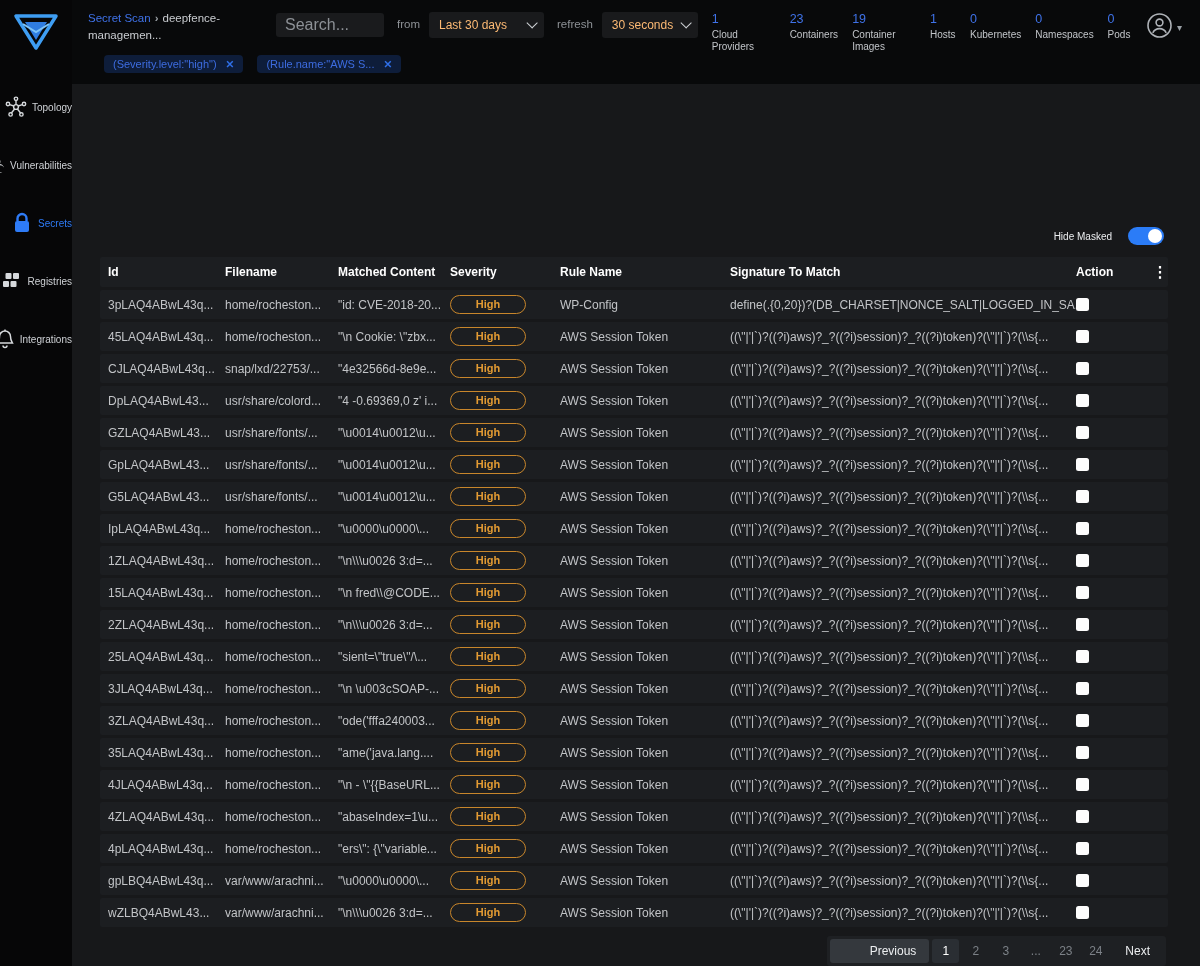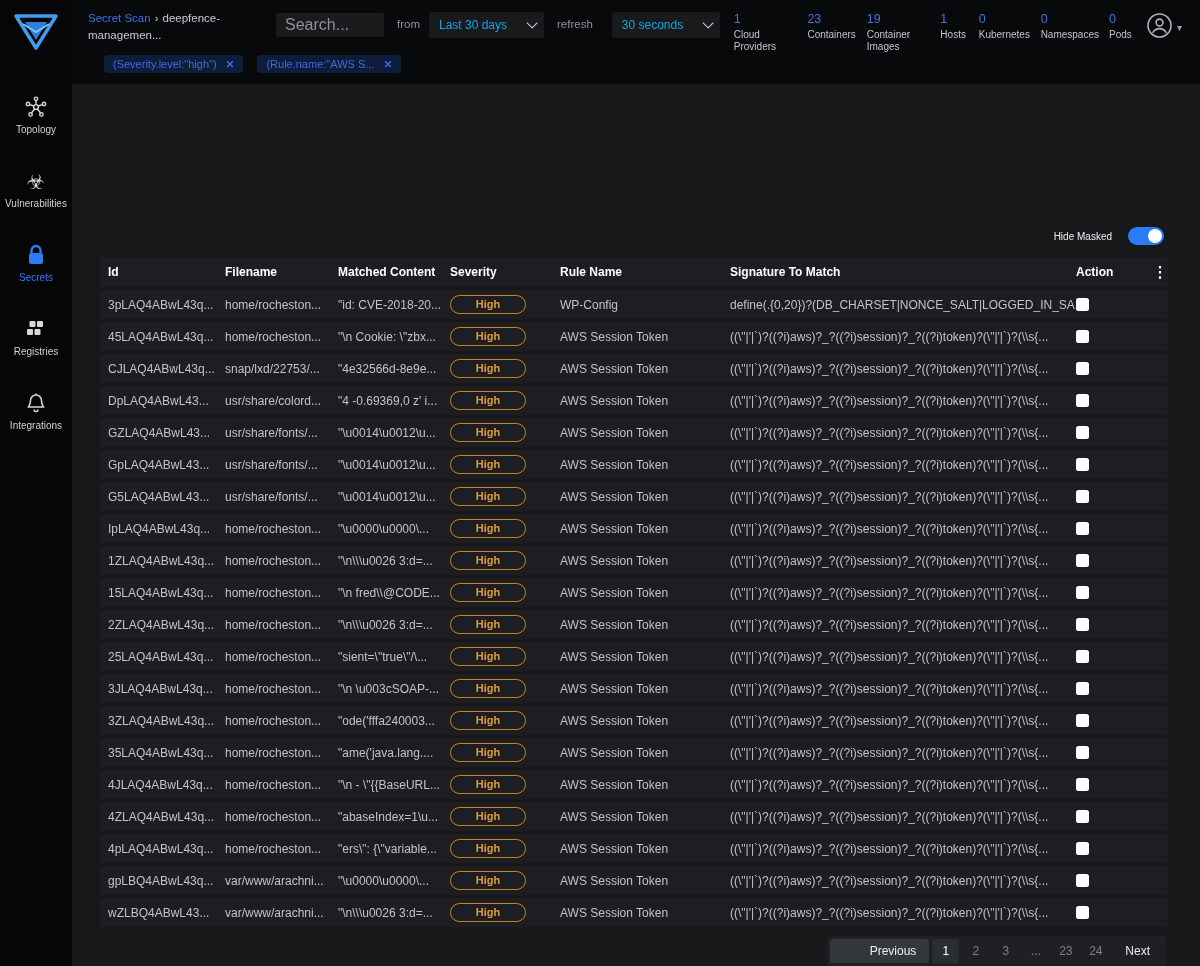--- a/index.html
+++ b/index.html
@@ -12,22 +12,22 @@
   .app { display:flex; width:1200px; height:966px; }
 
   
   .sidebar {
     width:72px; flex:none; background:#060607; height:966px;
     display:flex; flex-direction:column; align-items:center;
   }
   .logo { margin:10px 0 30px; }
   .nav-item {
     width:100%; padding:9px 0; margin-bottom:16px;
-    display:flex; flex-direction:column; align-items:center; gap:5px;
-    color:#cfd2d6; font-size:10px; cursor:pointer; text-align:center;
+    display:flex; align-items:center; gap:5px;
+    color:#cfd2d6; font-size:10px; cursor:pointer; text-align:center;justify-content:flex-end;
   }
   .nav-item .nav-ico { height:24px; display:flex; align-items:center; justify-content:center; color:#d6d9dc; font-size:21px; line-height:1;}
   .nav-item.active { color:#2e7bf6; }
   .nav-item.active .nav-ico { color:#2e7bf6; }
 
   
   .right { flex:1; display:flex; flex-direction:column; min-width:0; }
   .topbar { background:#08090a; padding:6px 18px 0 16px; flex:none; }
   .topbar-row1 { display:flex; align-items:flex-start; height:42px; }
   .breadcrumb { width:188px; flex:none; font-size:11.5px; line-height:1.5; padding-top:4px; }
@@ -39,24 +39,24 @@
     background:#1a1b1d; border:none; border-radius:3px;
     color:#d6d9dc; font-size:16px; padding:0 9px; outline:none;
     font-family:"Liberation Sans", sans-serif;
   }
   .search-input::placeholder { color:#8d9196; }
   .top-label { font-size:11.5px; color:#8d9196; margin:12px 9px 0 13px; flex:none; }
   .select-box {
     height:26px; margin-top:6px; flex:none; cursor:pointer;
     background:#191a1c; border-radius:3px; padding:0 10px;
     display:flex; align-items:center; justify-content:space-between;
-    font-size:12px; color:#0ea5e9;
+    font-size:12px; color:#fdba74;
   }
   .select-time { width:115px; }
-  .select-refresh { width:108px;margin-left:10px; }
+  .select-refresh { width:96px; }
   .chev { width:8px; height:8px; border-right:1.6px solid #cfd2d6; border-bottom:1.6px solid #cfd2d6; transform:rotate(45deg) translateY(-3px); flex:none; }
   .stats { display:flex; margin-left:14px; padding-top:7px; gap:15px; }
   .stat { min-width:0; }
   .stat-value { color:#3f72e8; font-size:12.5px; line-height:1.1; }
   .stat-label { color:#c2c5c9; font-size:10px; line-height:1.18; margin-top:2px; max-width:64px; }
   .user { margin-left:16px; padding-top:6px; display:flex; align-items:center; gap:4px; cursor:pointer; }
   .user-caret { color:#9aa0a6; font-size:10px; }
 
   .chips-row { display:flex; gap:14px; padding:7px 0 11px 16px; }
   .chip {

